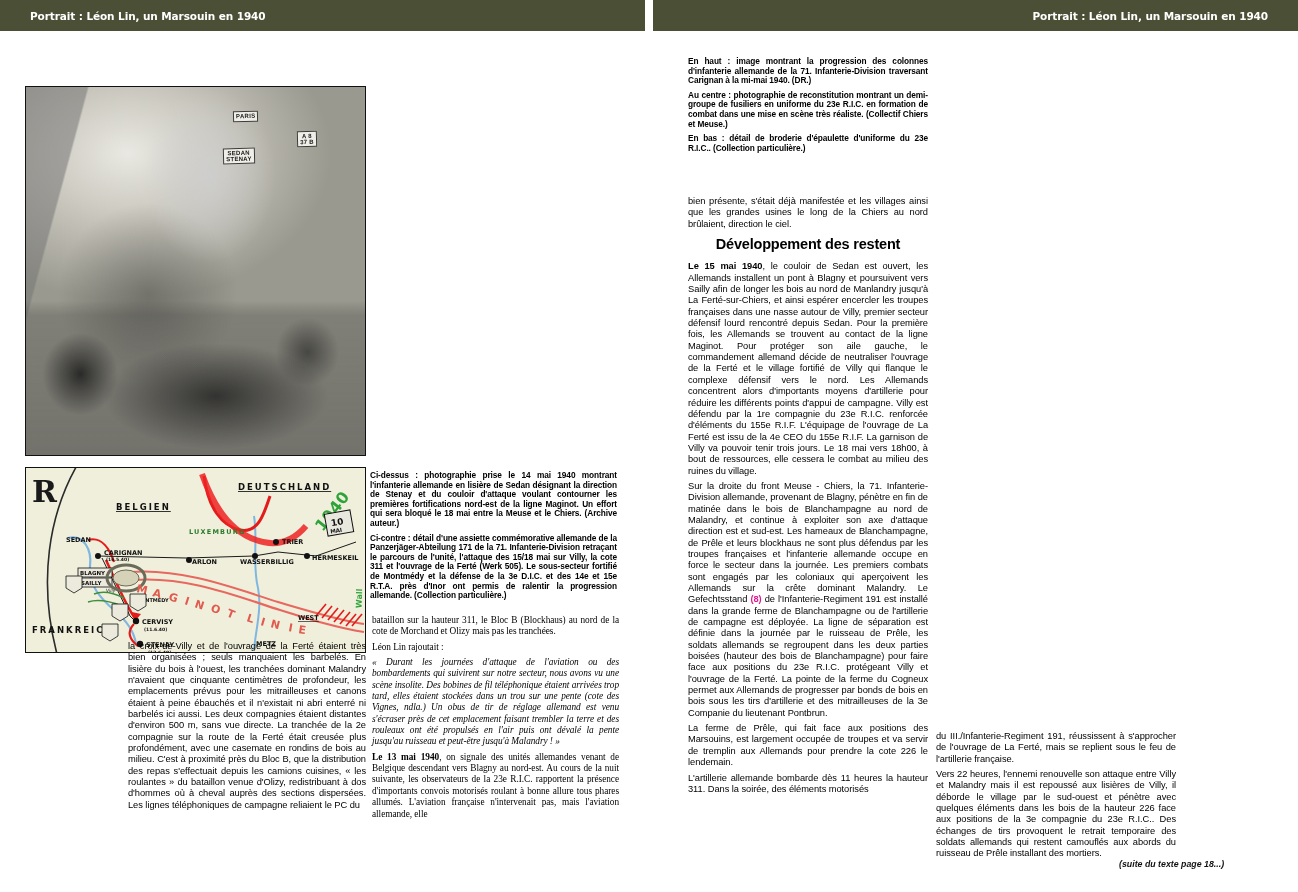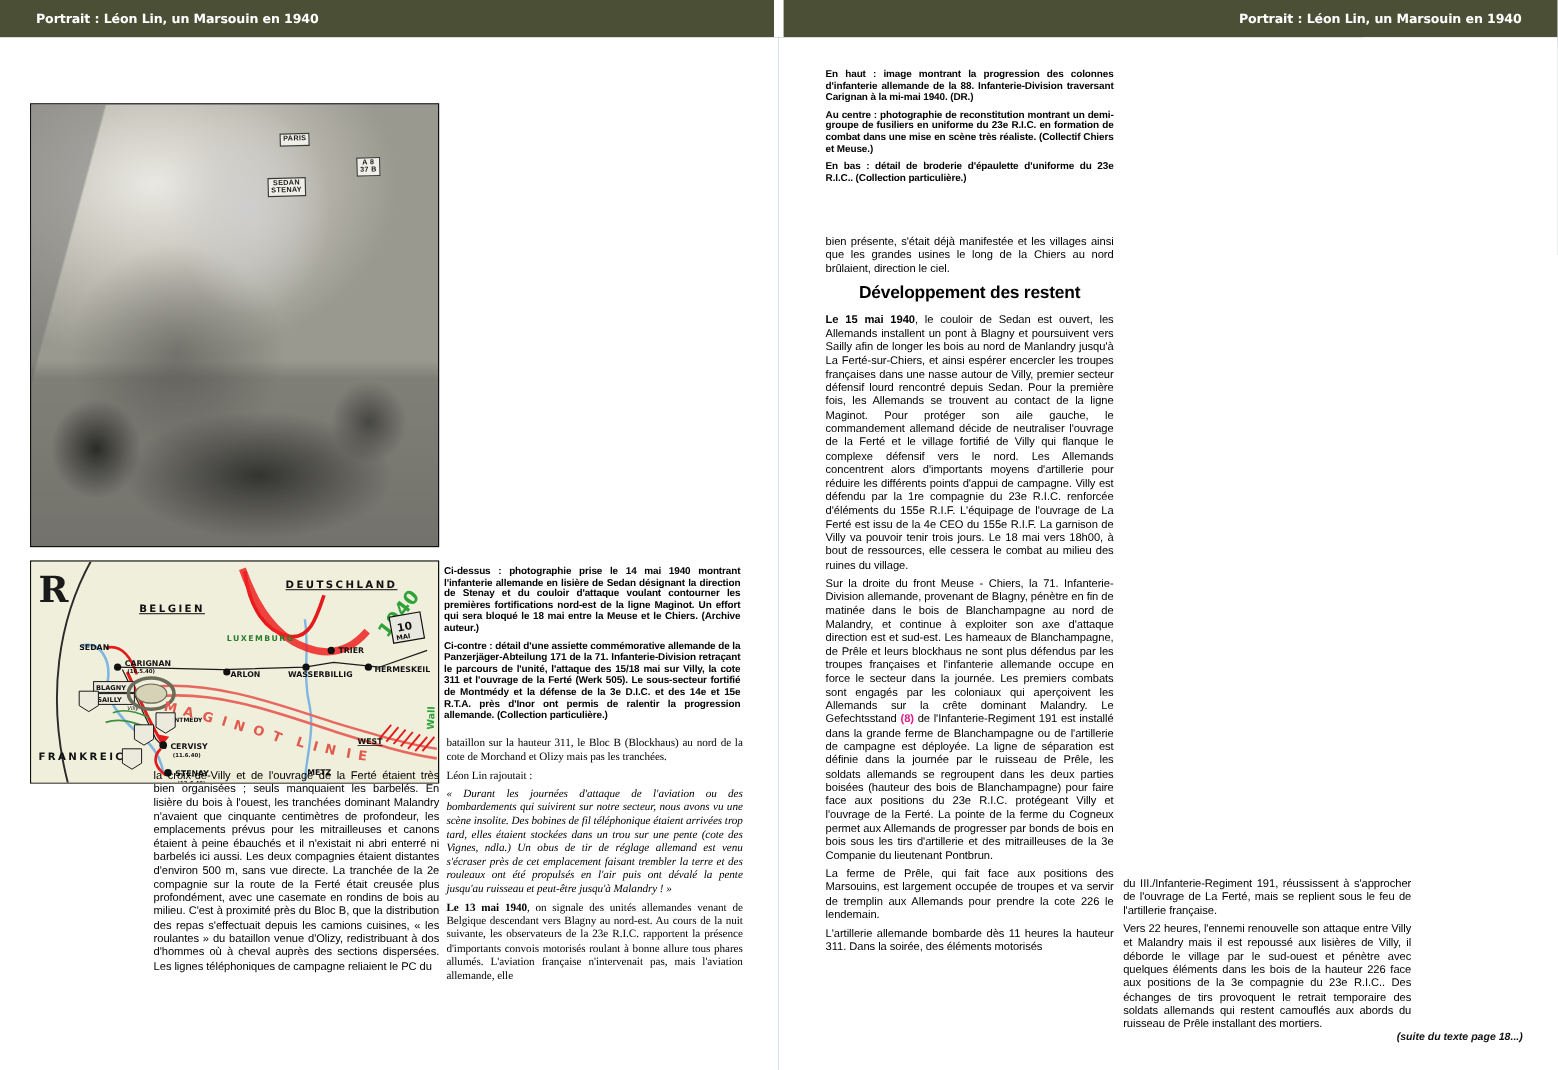--- a/index.html
+++ b/index.html
@@ -5,21 +5,21 @@
   * { box-sizing: border-box; margin: 0; padding: 0; }
   html, body {
     width: 1298px; height: 892px;
     background: #ffffff;
     font-family: "Liberation Sans", sans-serif;
     overflow: hidden;
   }
   .spread {
     position: relative;
     width: 1136px; height: 892px;
-    background: #0c4a6e;
+    background: #f9a8d4;
   }
 
   
   .hdr {
     position: absolute; top: 0; height: 31px;
     background: #4b4f35;
     display: flex; align-items: center;
   }
   .hdr.left  { left: 0;   width: 649px; justify-content: flex-start; }
   .hdr.right { left: 649px; width: 649px; justify-content: flex-end; }
@@ -82,21 +82,20 @@
     margin: 9px 0 11px 0;
     letter-spacing: -0.2px;
   }
 
   .suite {
     position: absolute;
     font-family: "Liberation Sans", sans-serif;
     font-size: 8.8px;
     font-style: italic;
     font-weight: bold;
-    text-align: right;
     line-height: 10.5px;
     color: #111;
   }
 
   
   .photo { position: absolute; overflow: hidden; background: #8a8a84; }
 
   
   #photo-street {
     left: 25px; top: 55px; width: 341px; height: 370px;
@@ -295,21 +294,21 @@
       <p>Léon Lin rajoutait :</p>
       <p style="font-style:italic">« Durant les journées d'attaque de l'aviation ou des bombardements qui suivirent sur notre secteur, nous avons vu une scène insolite. Des bobines de fil téléphonique étaient arrivées trop tard, elles étaient stockées dans un trou sur une pente (cote des Vignes, ndla.) Un obus de tir de réglage allemand est venu s'écraser près de cet emplacement faisant trembler la terre et des rouleaux ont été propulsés en l'air puis ont dévalé la pente jusqu'au ruisseau et peut-être jusqu'à Malandry ! »</p>
       <p><b>Le 13 mai 1940</b>, on signale des unités allemandes venant de Belgique descendant vers Blagny au nord-est. Au cours de la nuit suivante, les observateurs de la 23e R.I.C. rapportent la présence d'importants convois motorisés roulant à bonne allure tous phares allumés. L'aviation française n'intervenait pas, mais l'aviation allemande, elle</p>
     </div>
 
   </div>
 
   <div class="page right">
 
     <div class="cap" id="right-caption-top" style="left:39px; top:26px; width:240px;">
-      <p>En haut : image montrant la progression des colonnes d'infanterie allemande de la 88. Infanterie-Division traversant Carignan à la mi-mai 1940. (DR.)</p>
+      <p>En haut : image montrant la progression des colonnes d'infanterie allemande de la 71. Infanterie-Division traversant Carignan à la mi-mai 1940. (DR.)</p>
       <p>Au centre : photographie de reconstitution montrant un demi-groupe de fusiliers en uniforme du 23e R.I.C. en formation de combat dans une mise en scène très réaliste. (Collectif Chiers et Meuse.)</p>
       <p>En bas : détail de broderie d'épaulette d'uniforme du 23e R.I.C.. (Collection particulière.)</p>
     </div>
 
     <div class="body-col" id="right-col1" style="left:39px; top:165px; width:240px;">
       <p>bien présente, s'était déjà manifestée et les villages ainsi que les grandes usines le long de la Chiers au nord brûlaient, direction le ciel.</p>
       <h2 class="section">Développement des restent</h2>
       <p><b>Le 15 mai 1940</b>, le couloir de Sedan est ouvert, les Allemands installent un pont à Blagny et poursuivent vers Sailly afin de longer les bois au nord de Manlandry jusqu'à La Ferté-sur-Chiers, et ainsi espérer encercler les troupes françaises dans une nasse autour de Villy, premier secteur défensif lourd rencontré depuis Sedan. Pour la première fois, les Allemands se trouvent au contact de la ligne Maginot. Pour protéger son aile gauche, le commandement allemand décide de neutraliser l'ouvrage de la Ferté et le village fortifié de Villy qui flanque le complexe défensif vers le nord. Les Allemands concentrent alors d'importants moyens d'artillerie pour réduire les différents points d'appui de campagne. Villy est défendu par la 1re compagnie du 23e R.I.C. renforcée d'éléments du 155e R.I.F. L'équipage de l'ouvrage de La Ferté est issu de la 4e CEO du 155e R.I.F. La garnison de Villy va pouvoir tenir trois jours. Le 18 mai vers 18h00, à bout de ressources, elle cessera le combat au milieu des ruines du village.</p>
       <p>Sur la droite du front Meuse - Chiers, la 71. Infanterie-Division allemande, provenant de Blagny, pénètre en fin de matinée dans le bois de Blanchampagne au nord de Malandry, et continue à exploiter son axe d'attaque direction est et sud-est. Les hameaux de Blanchampagne, de Prêle et leurs blockhaus ne sont plus défendus par les troupes françaises et l'infanterie allemande occupe en force le secteur dans la journée. Les premiers combats sont engagés par les coloniaux qui aperçoivent les Allemands sur la crête dominant Malandry. Le Gefechtsstand <span class="fn">(8)</span> de l'Infanterie-Regiment 191 est installé dans la grande ferme de Blanchampagne ou de l'artillerie de campagne est déployée. La ligne de séparation est définie dans la journée par le ruisseau de Prêle, les soldats allemands se regroupent dans les deux parties boisées (hauteur des bois de Blanchampagne) pour faire face aux positions du 23e R.I.C. protégeant Villy et l'ouvrage de la Ferté. La pointe de la ferme du Cogneux permet aux Allemands de progresser par bonds de bois en bois sous les tirs d'artillerie et des mitrailleuses de la 3e Companie du lieutenant Pontbrun.</p>
       <p>La ferme de Prêle, qui fait face aux positions des Marsouins, est largement occupée de troupes et va servir de tremplin aux Allemands pour prendre la cote 226 le lendemain.</p>

